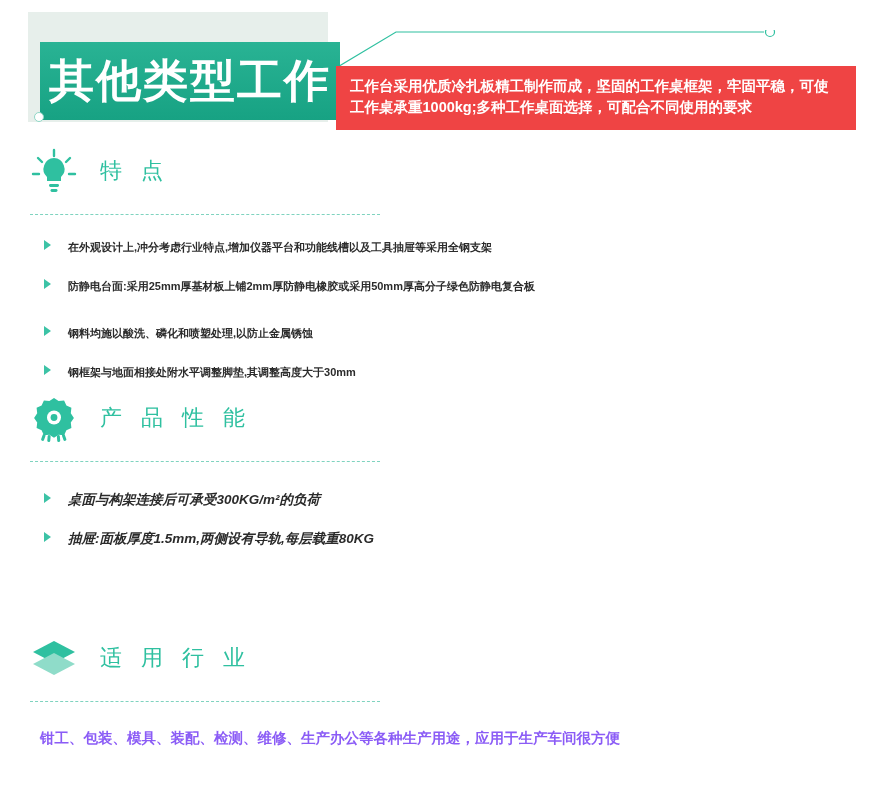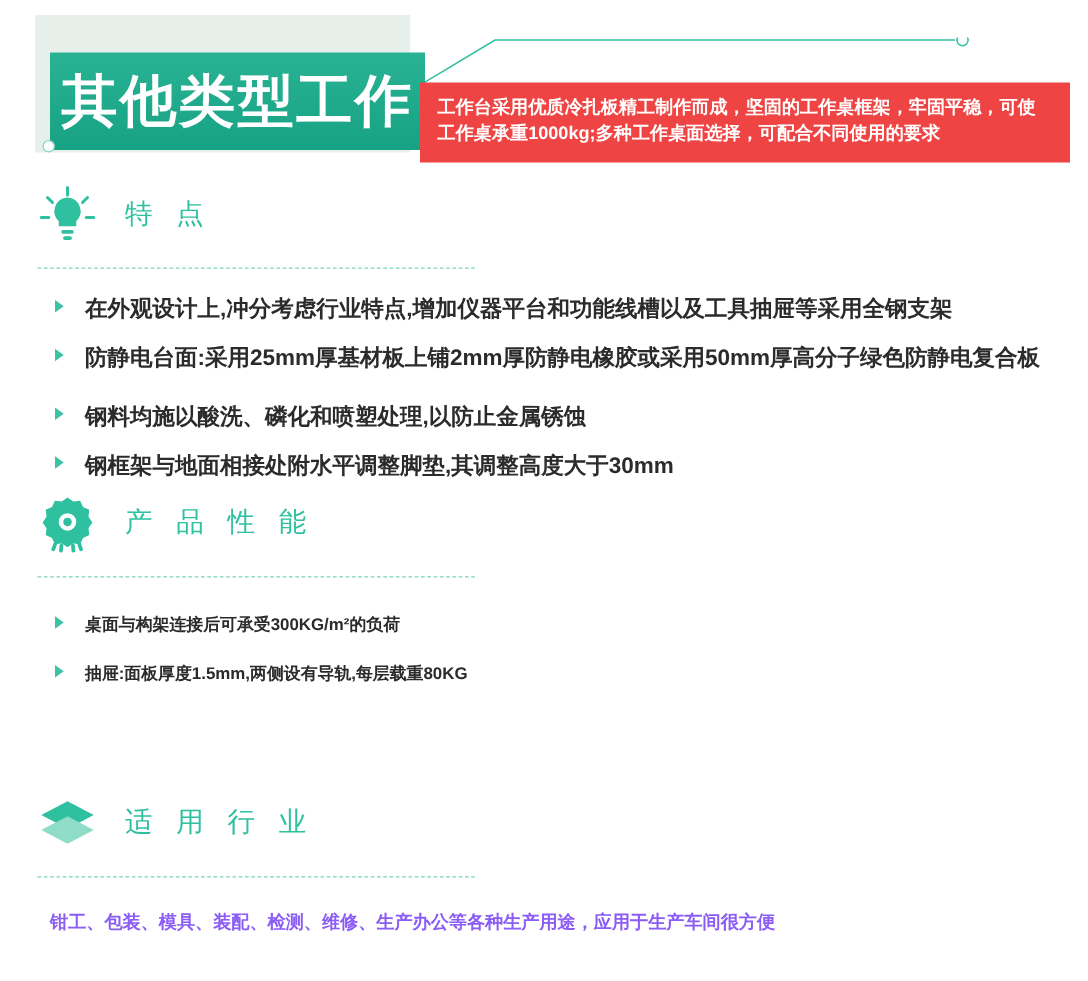--- a/index.html
+++ b/index.html
@@ -127,37 +127,38 @@
 
   .bullets {
     position: absolute;
     left: 40px;
     top: 0;
     width: 820px;
   }
   .bullet {
     position: relative;
     padding-left: 28px;
-    font-size: 18px;
+    font-size: 11px;
     font-weight: bold;
     color: #2b2b2b;
     line-height: 22px;
   }
   .bullet .tri {
     position: absolute;
     left: 4px;
     top: 4px;
     width: 0;
     height: 0;
     border-left: 7px solid #3cc3a6;
     border-top: 5px solid transparent;
     border-bottom: 5px solid transparent;
   }
   .bullet.small {
     font-size: 13.5px;
+    font-style: italic;
   }
 
   .plain-text {
     position: absolute;
     left: 40px;
     font-size: 14.5px;
     font-weight: bold;
     color: #8b5cf6;
     line-height: 22px;
   }

